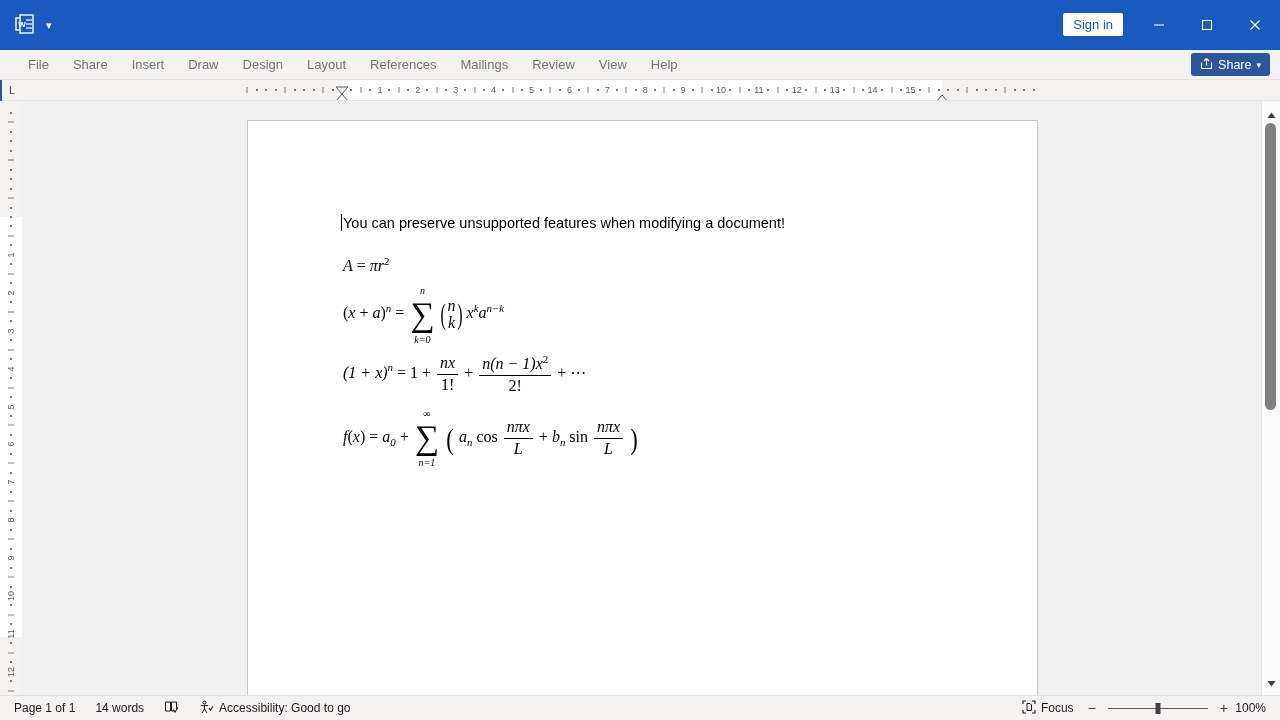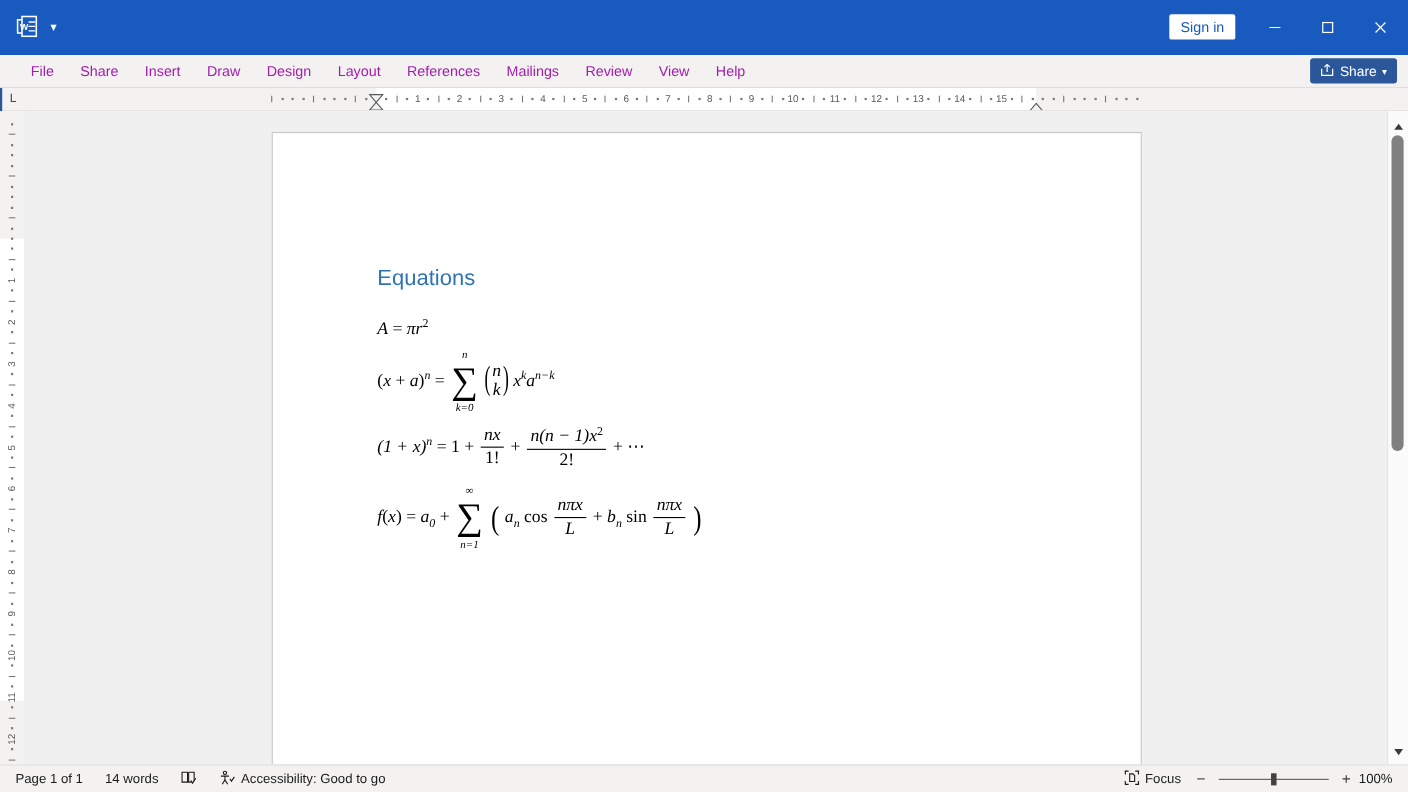--- a/index.html
+++ b/index.html
@@ -102,21 +102,21 @@
   }
   .tabs {
     position: absolute;
     left: 16px; top: 0;
     height: 29px;
     display: flex;
     align-items: center;
   }
   .tab {
     font-size: 13px;
-    color: #a21caf;
+    color: #737373;
     padding: 17px 12px;
     height: 29px;
     line-height: 29px;
     cursor: pointer;
     white-space: nowrap;
   }
   .share-btn {
     position: absolute;
     right: 10px; top: 3px;
     height: 23px;
@@ -652,22 +652,24 @@
         <div class="vr-mark" style="top: 570.8px;">12</div>
         <div class="vr-dot" style="top: 580.275px;"></div>
         <div class="vr-tick" style="top: 589.75px;"></div>
       </div>
   </div>
 
   <div class="canvas">
     <div class="page">
       <div class="page-body">
 
-
-        <div class="heading1">Equations</div>
+        <div class="para">
+          <span class="caret"></span><span>You can preserve unsupported features when modifying a document!</span>
+        </div>
+
 
         <div class="eq eq-1">
           <span class="it">A</span>
           <span>=</span>
           <span class="it">π</span><span class="it">r</span><span class="supn">2</span>
         </div>
 
         <div class="eq eq-2">
           <span>(</span><span class="it">x</span>
           <span>+</span>

